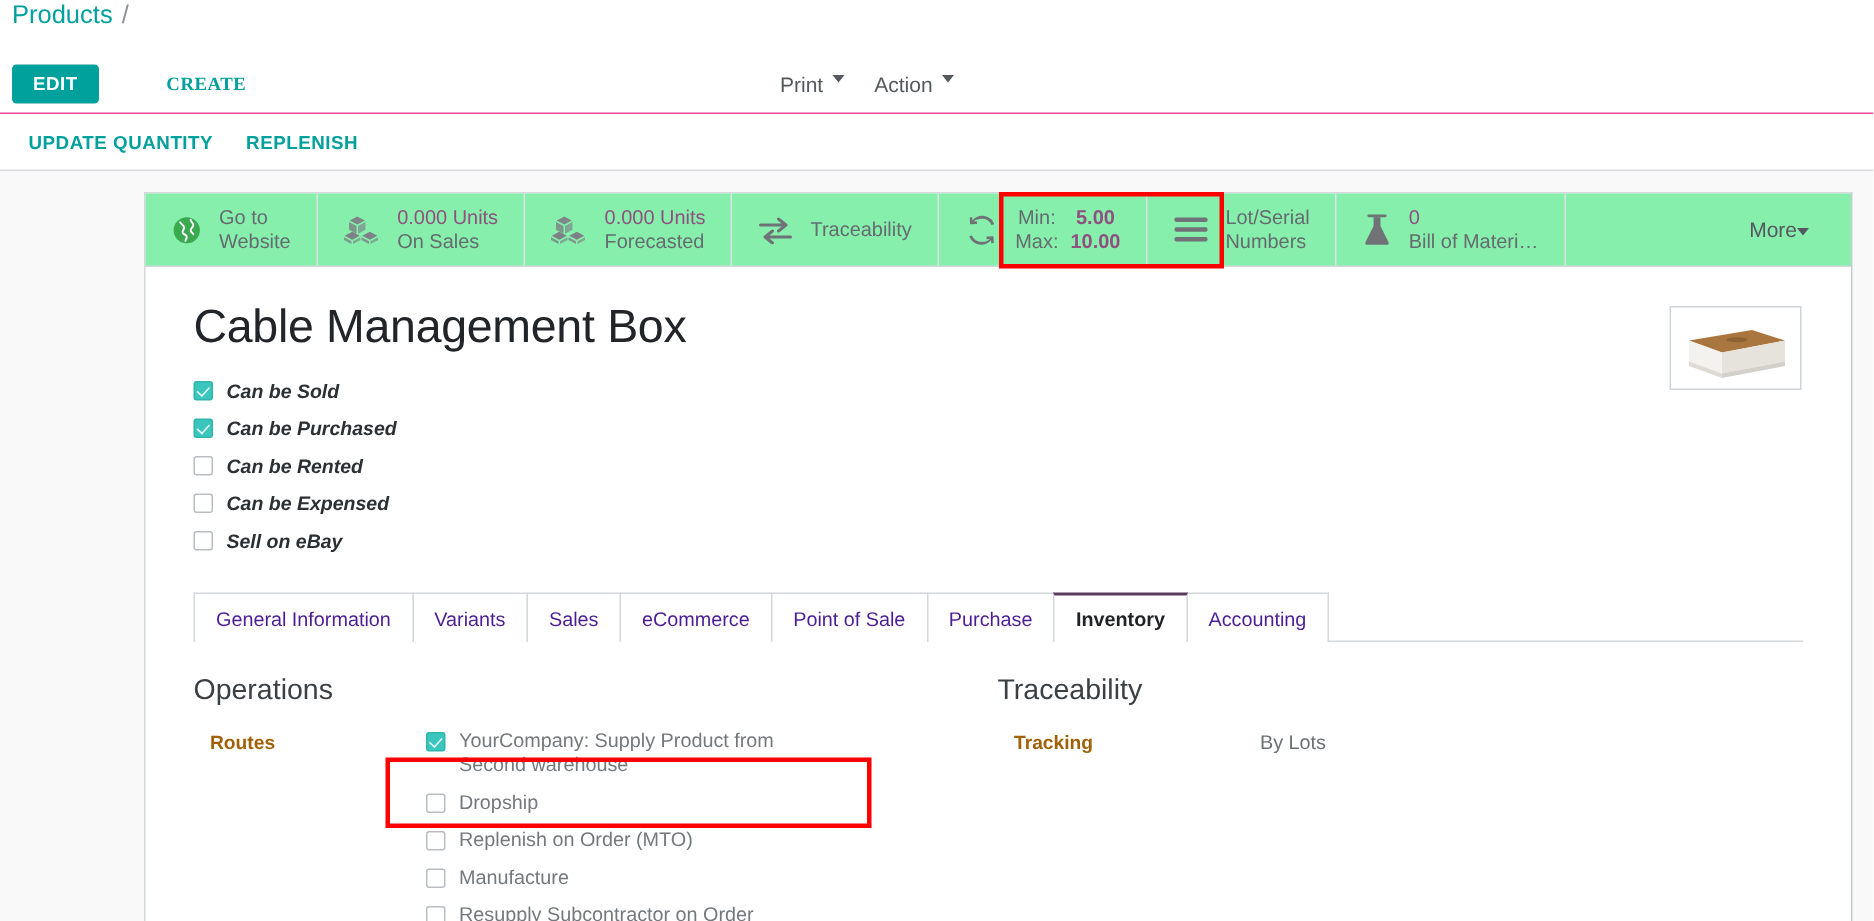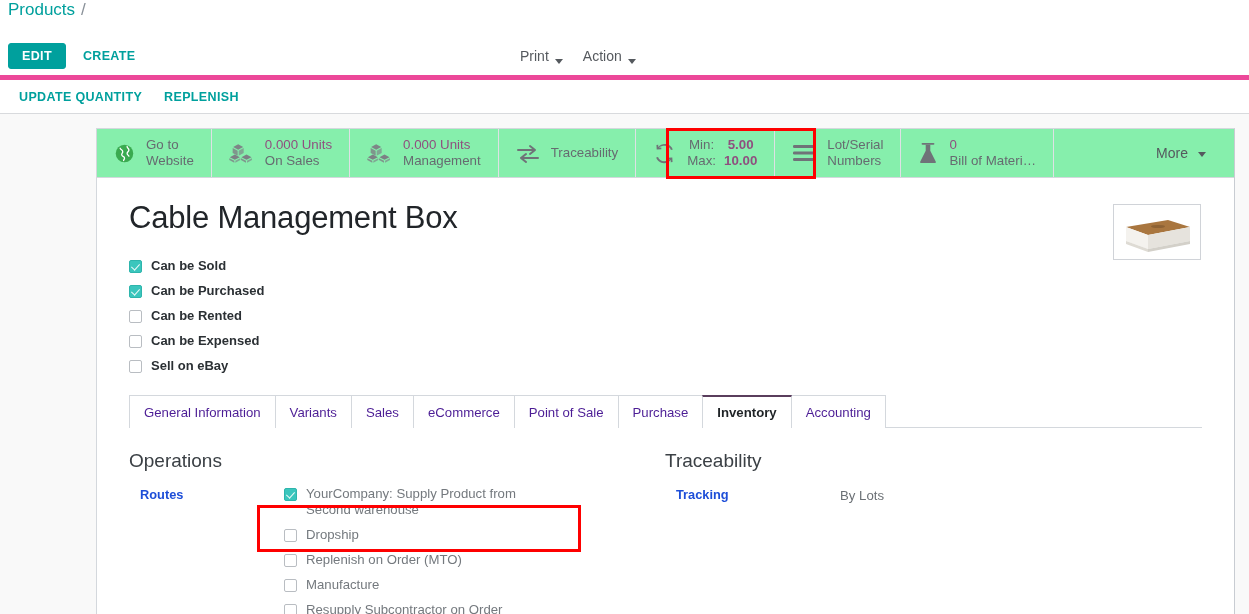--- a/index.html
+++ b/index.html
@@ -31,20 +31,21 @@
   }
   .bc-sep { color: #8a9199; margin: 0 6px; }
   .bc-current { color: #8a9199; }
 
   .buttons-row {
     height: 38px;
     display: flex;
     align-items: center;
     padding-left: 8px;
     position: relative;
+    gap: 28px;
   }
   .btn-primary {
     background: #00a09d;
     color: #ffffff;
     border: 1px solid #00a09d;
     border-radius: 3px;
     font-size: 12.5px;
     font-weight: bold;
     letter-spacing: .35px;
     padding: 6px 13px 5px;
@@ -55,50 +56,51 @@
     background: transparent;
     border: 1px solid transparent;
     color: #00a09d;
     font-size: 12.5px;
     font-weight: bold;
     letter-spacing: .35px;
     padding: 6px 10px 5px;
     margin-left: 6px;
     cursor: pointer;
     line-height: 1;
+    font-family: Liberation Serif, serif;
   }
   .cp-center {
     position: absolute;
     left: 520px;
     top: 0;
     height: 38px;
     display: flex;
     align-items: center;
     gap: 20px;
   }
   .cp-drop {
     color: #55595e;
     font-size: 14px;
     cursor: pointer;
     display: flex;
-    align-items: flex-end;
+    align-items: flex-start;
     gap: 6px;
   }
   .caret {
     display: inline-block;
     width: 0; height: 0;
     border-left: 4px solid transparent;
     border-right: 4px solid transparent;
     border-top: 5px solid #55595e;
     margin-top: 2px;
   }
 
   .cp-sub {
     height: 39px;
-    border-top: 5px solid #ec4899;
+    border-top: 1px solid #ec4899;
     border-bottom: 1px solid #d8dadd;
     display: flex;
     align-items: center;
     padding-left: 8px;
     background: #fff;
   }
   .btn-sub {
     background: transparent;
     border: 1px solid transparent;
     color: #00a09d;
@@ -160,21 +162,20 @@
     display: grid;
     grid-template-columns: auto auto;
     column-gap: 8px;
     font-size: 13.3px;
     line-height: 16px;
   }
   .minmax-grid .k { color: #666b70; }
   .stat-more {
     display: flex;
     align-items: center;
-    gap: 10px;
     padding: 0 28px;
     font-size: 14px;
     color: #55595e;
     cursor: pointer;
     background: transparent;
     border: none;
     font-family: inherit;
     height: 100%;
     margin-left: auto;
   }
@@ -208,22 +209,23 @@
     padding: 2px;
     flex: none;
     margin-top: 8px;
     margin-right: 1px;
   }
 
   
   .cb-list { margin-top: 4px; }
   .cb-row {
     display: flex;
-    align-items: flex-end;
+    align-items: center;
     height: 25px;
+    font-style: italic;
   }
   .cbx {
     width: 13px; height: 13px;
     border: 1px solid #b9bdc2;
     background: #fff;
     border-radius: 2px;
     margin-right: 9px;
     flex: none;
     position: relative;
     cursor: pointer;
@@ -288,21 +290,21 @@
     color: #3b4045;
     margin: 0 0 14px 0;
     line-height: 1.2;
   }
   .fld-row { display: flex; align-items: flex-start; }
   .fld-lbl {
     width: 155px;
     flex: none;
     font-size: 12.8px;
     font-weight: bold;
-    color: #1d4ed8;
+    color: #a16207;
     padding-top: 1px;
     padding-left: 11px;
   }
   .route-list { flex: 1; }
   .route-row {
     display: flex;
     align-items: flex-start;
     margin-bottom: 9px;
   }
   .route-row .cbx { margin-top: 2px; }
@@ -394,21 +396,21 @@
             <path d="M7 13.2l6 3.2-6 3.2-6-3.2z"></path>
             <path d="M.4 17.6l6 3.2V23l-6-3.2z" opacity=".8"></path>
             <path d="M13.6 17.6l-6 3.2V23l6-3.2z" opacity=".65"></path>
             <path d="M21 13.2l6 3.2-6 3.2-6-3.2z"></path>
             <path d="M14.4 17.6l6 3.2V23l-6-3.2z" opacity=".8"></path>
             <path d="M27.6 17.6l-6 3.2V23l6-3.2z" opacity=".65"></path>
           </svg>
         </span>
         <span class="stat-txt">
           <span class="stat-val">0.000 Units</span><br>
-          <span>Management</span>
+          <span>Forecasted</span>
         </span>
       </button>
 
       <button class="stat-btn">
         <span class="stat-ico">
           <svg width="24" height="20" viewBox="0 0 24 20" fill="none" stroke="#6f7378" stroke-width="2">
             <path d="M2 7h17M14 3l5 4-5 4" stroke-linecap="round" stroke-linejoin="round"></path>
             <path d="M22 15H5M10 11l-5 4 5 4" stroke-linecap="round" stroke-linejoin="round"></path>
           </svg>
         </span>

